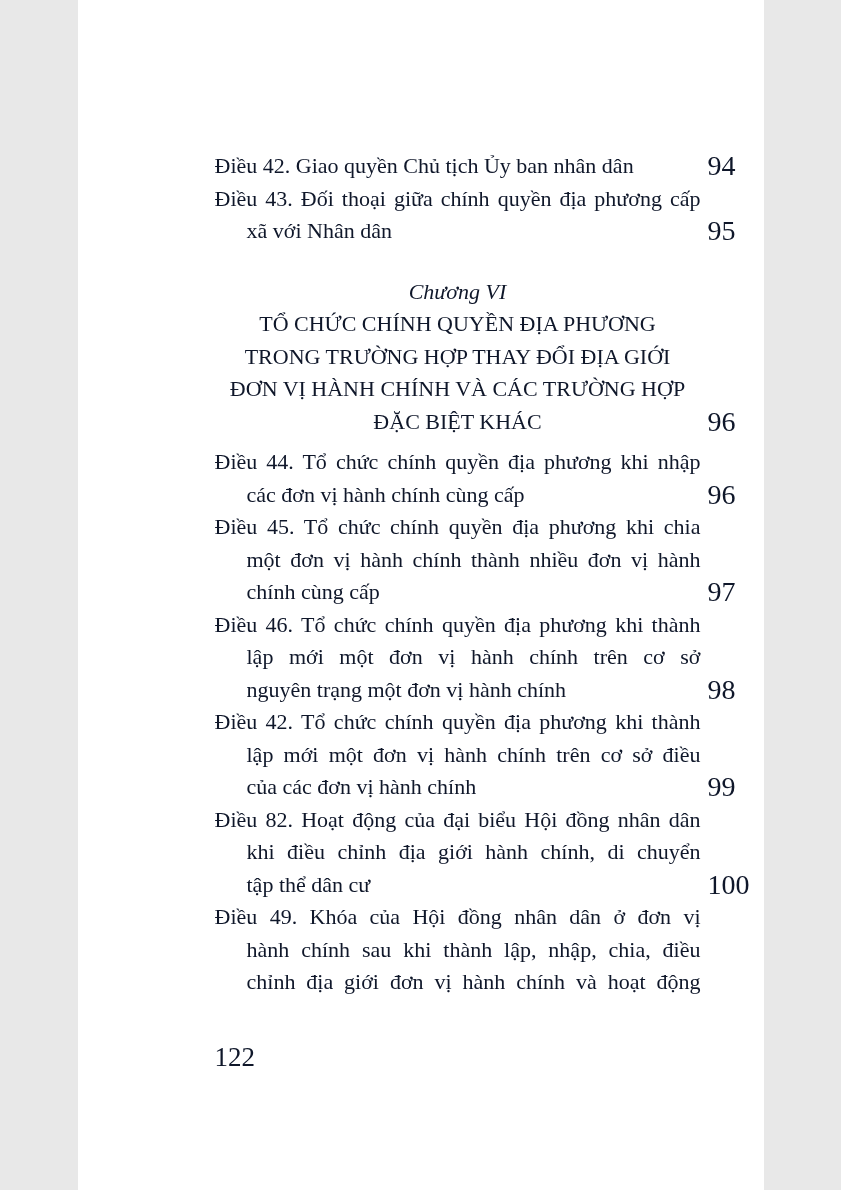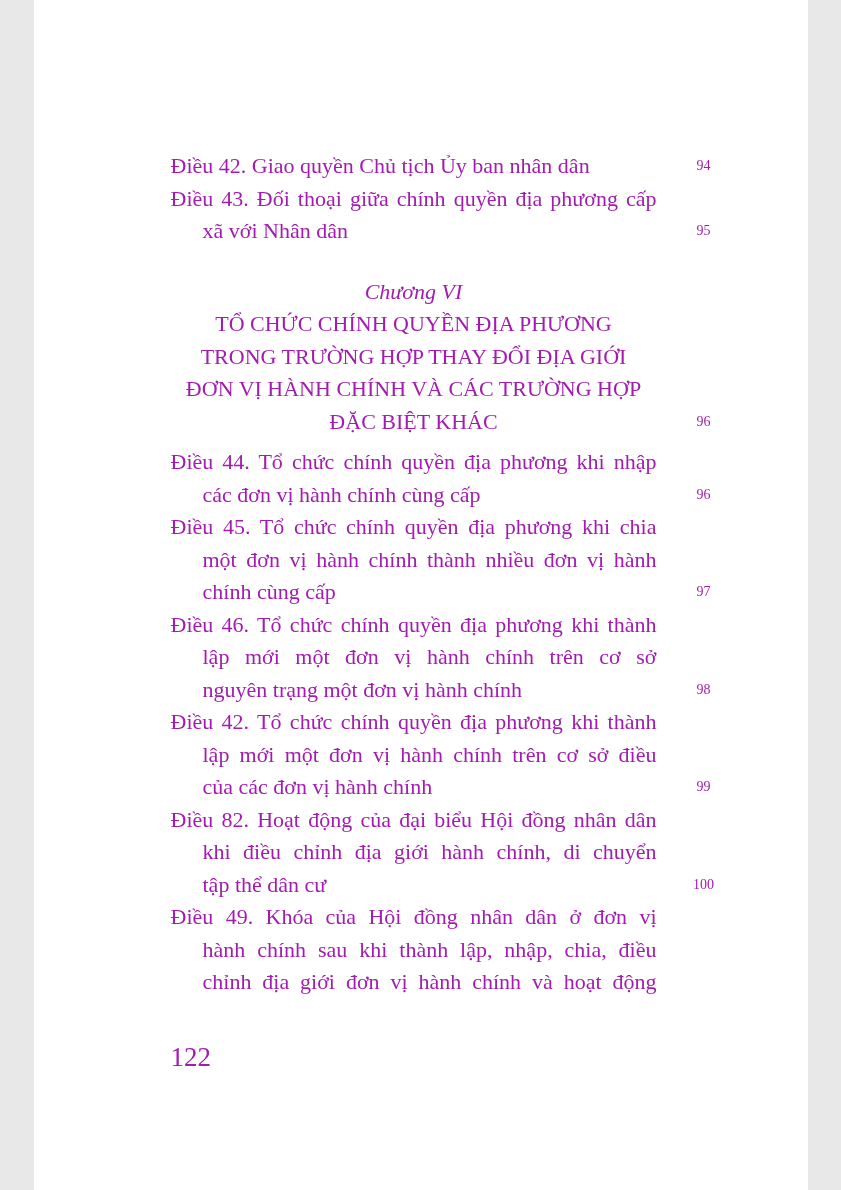--- a/index.html
+++ b/index.html
@@ -2,24 +2,24 @@
 <html><head>
 <meta charset="utf-8">
 <style>
   html, body {
     margin: 0;
     padding: 0;
     background: #e8e8e8;
   }
   .page {
     position: relative;
-    width: 774px;
+    width: 686px;
     height: 1190px;
     background: #ffffff;
-    color: #a21caf;
+    color: #0f172a;
     font-family: "Liberation Serif", "DejaVu Serif", serif;
     overflow: hidden;
     margin: 0 auto;
   }
   .content {
     position: absolute;
     left: 137px;
     top: 150px;
     width: 573px;
   }
@@ -40,22 +40,22 @@
     -moz-text-align-last: justify;
   }
   .line.center {
     text-align: center;
   }
   .pagenum {
     position: absolute;
     top: 0;
     right: -87px;
     width: 80px;
-    text-align: center;
-    font-size: 14px;
+    text-align: left;
+    font-size: 28px;
     line-height: 32.5px;
   }
   .chapter {
     margin-top: 28px;
   }
   .chapter .kicker {
     font-style: italic;
   }
   .entries-bottom {
     margin-top: 8px;

